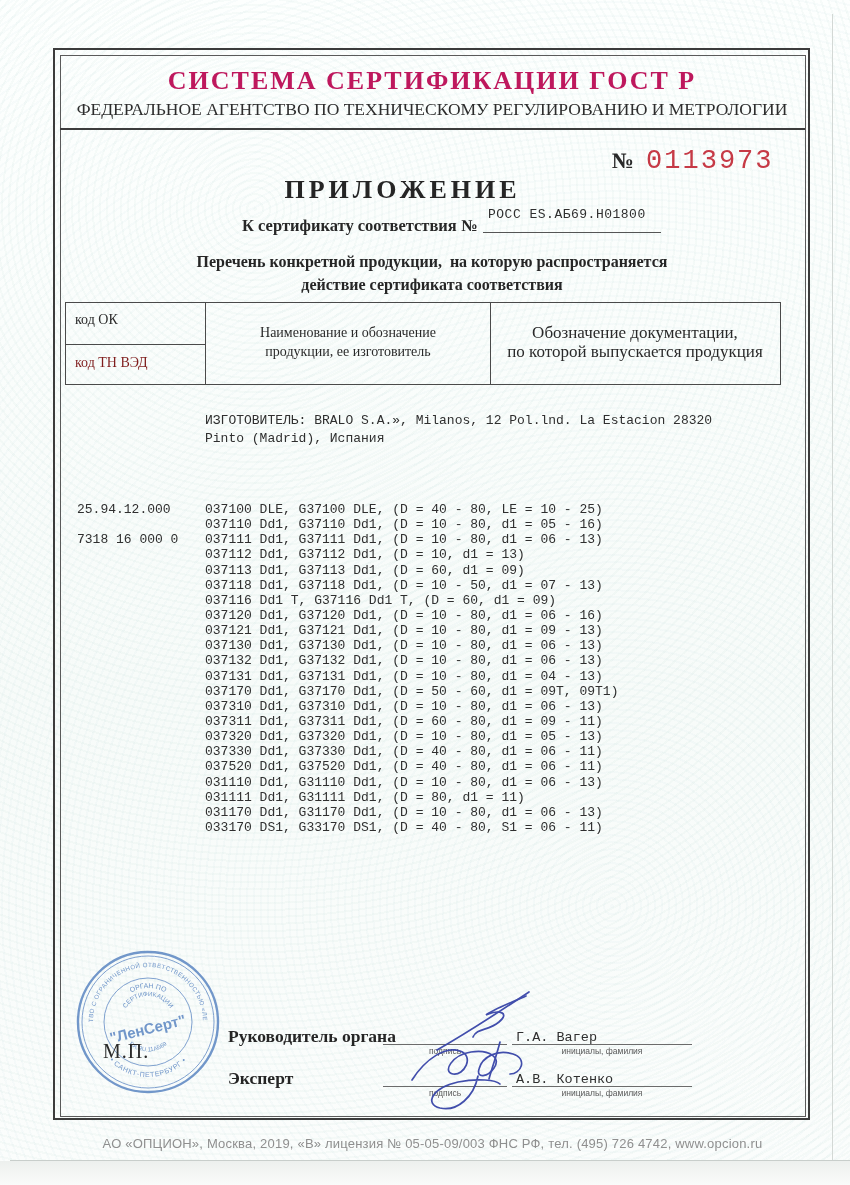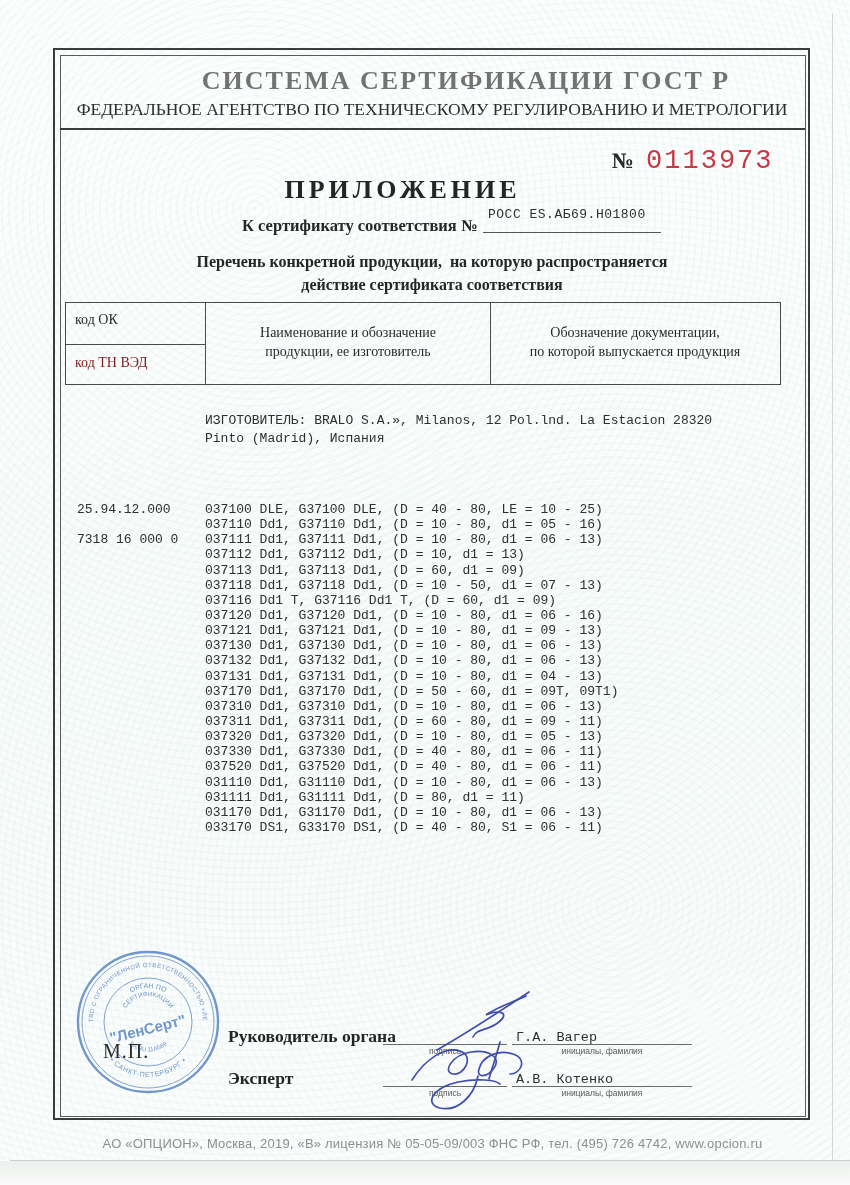--- a/index.html
+++ b/index.html
@@ -7,21 +7,21 @@
         font-family:"Liberation Serif",serif;color:#222;}
   
   .paper{position:absolute;left:0;top:0;width:850px;height:1162px;
     background:
       repeating-radial-gradient(circle at 30% 18%, rgba(120,180,160,0.05) 0 2px, rgba(0,0,0,0) 2px 7px),
       repeating-radial-gradient(circle at 72% 78%, rgba(110,170,190,0.04) 0 2px, rgba(0,0,0,0) 2px 7px),
       linear-gradient(180deg,#fdfffe 0%,#f7fbf9 60%,#fbfdfc 100%);}
   .frame-outer{position:absolute;left:53px;top:48px;width:753px;height:1068px;border:2.5px solid #3c3c3c;}
   .frame-inner{position:absolute;left:60px;top:55px;width:744px;height:1060px;border:1px solid #5a5a5a;}
   .hdr1{position:absolute;left:60px;top:66px;width:744px;text-align:center;
-        font-size:26px;font-weight:700;letter-spacing:2px;color:#737373;margin-left:34px;}
+        font-size:26px;font-weight:700;letter-spacing:2px;color:#be185d;}
   .hdr2{position:absolute;left:60px;top:99px;width:744px;text-align:center;
         font-size:17.5px;font-weight:400;color:#2d2d2d;}
   .hdr-div{position:absolute;left:60px;top:128px;width:745px;height:2px;background:#3c3c3c;}
   .formnum{position:absolute;left:612px;top:146px;white-space:nowrap;}
   .formnum .no{font-size:22px;font-weight:600;color:#2a2a2a;}
   .formnum .digits{font-family:"Liberation Mono",monospace;font-size:27px;color:#c63a46;
                    letter-spacing:2px;margin-left:12px;}
   .doc-title{position:absolute;left:60px;top:175px;width:685px;text-align:center;
              font-size:26px;font-weight:700;letter-spacing:4px;color:#252525;}
   .cert-label{position:absolute;left:242px;top:216px;font-size:16.5px;font-weight:700;color:#272727;}
@@ -34,21 +34,21 @@
         font-size:16px;color:#262626;}
   .tbl{position:absolute;left:65px;top:302px;width:714px;height:81px;border:1.4px solid #4a4a4a;}
   .tbl .v1{position:absolute;left:139px;top:0;bottom:0;width:1px;background:#4a4a4a;}
   .tbl .v2{position:absolute;left:424px;top:0;bottom:0;width:1px;background:#4a4a4a;}
   .tbl .h1{position:absolute;left:0;top:41px;width:139px;height:1px;background:#4a4a4a;}
   .tbl .c1a{position:absolute;left:9px;top:9px;font-size:14px;color:#2a2a2a;}
   .tbl .c1b{position:absolute;left:9px;top:52px;font-size:14px;color:#7f1d1d;text-align:right;}
   .tbl .c2{position:absolute;left:140px;top:20px;width:284px;text-align:center;
            font-size:14px;line-height:19px;color:#2a2a2a;}
   .tbl .c3{position:absolute;left:425px;top:20px;width:288px;text-align:center;
-           font-size:14px;line-height:19px;color:#2a2a2a;}
+           font-size:17px;line-height:19px;color:#2a2a2a;}
   .mono{font-family:"Liberation Mono",monospace;color:#2f2f2f;}
   .mfr{position:absolute;left:205px;top:412px;font-size:13px;line-height:17.5px;white-space:pre;}
   .okcode{position:absolute;left:77px;top:502px;font-size:13px;white-space:pre;}
   .tncode{position:absolute;left:77px;top:532px;font-size:13px;white-space:pre;}
   .products{position:absolute;left:205px;top:502px;font-size:13px;line-height:15.15px;white-space:pre;}
   .products div{height:15.15px;}
   .stamp{position:absolute;left:70px;top:944px;width:156px;height:156px;opacity:0.85;}
   .mp{position:absolute;left:103px;top:1040px;font-size:20px;letter-spacing:1px;color:#2b2b2b;}
   .sig-label{position:absolute;left:228px;font-size:17.5px;font-weight:700;color:#252525;}
   .rule{position:absolute;border-top:1px solid #6b6b6b;}

